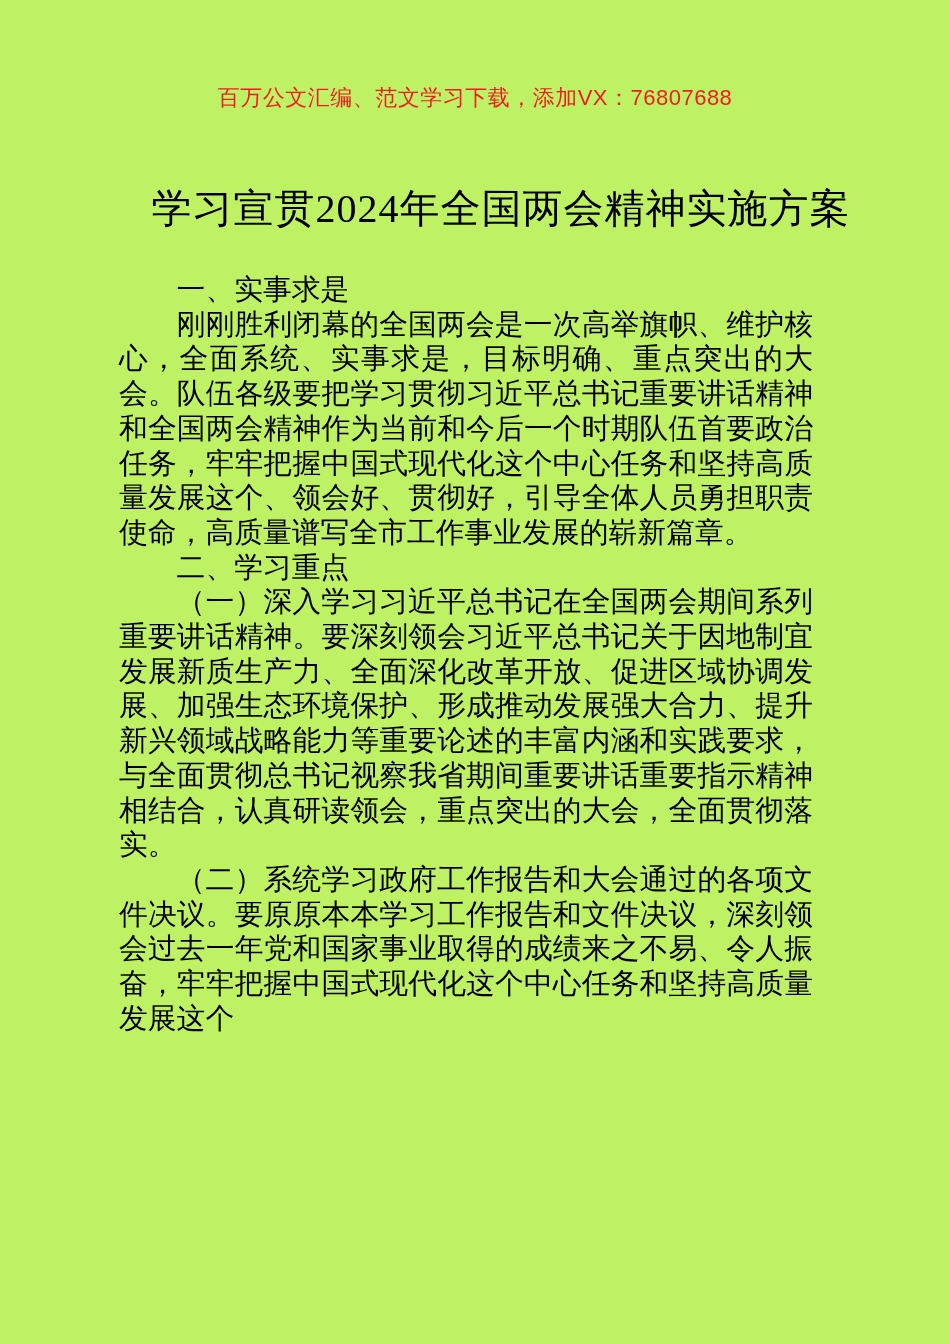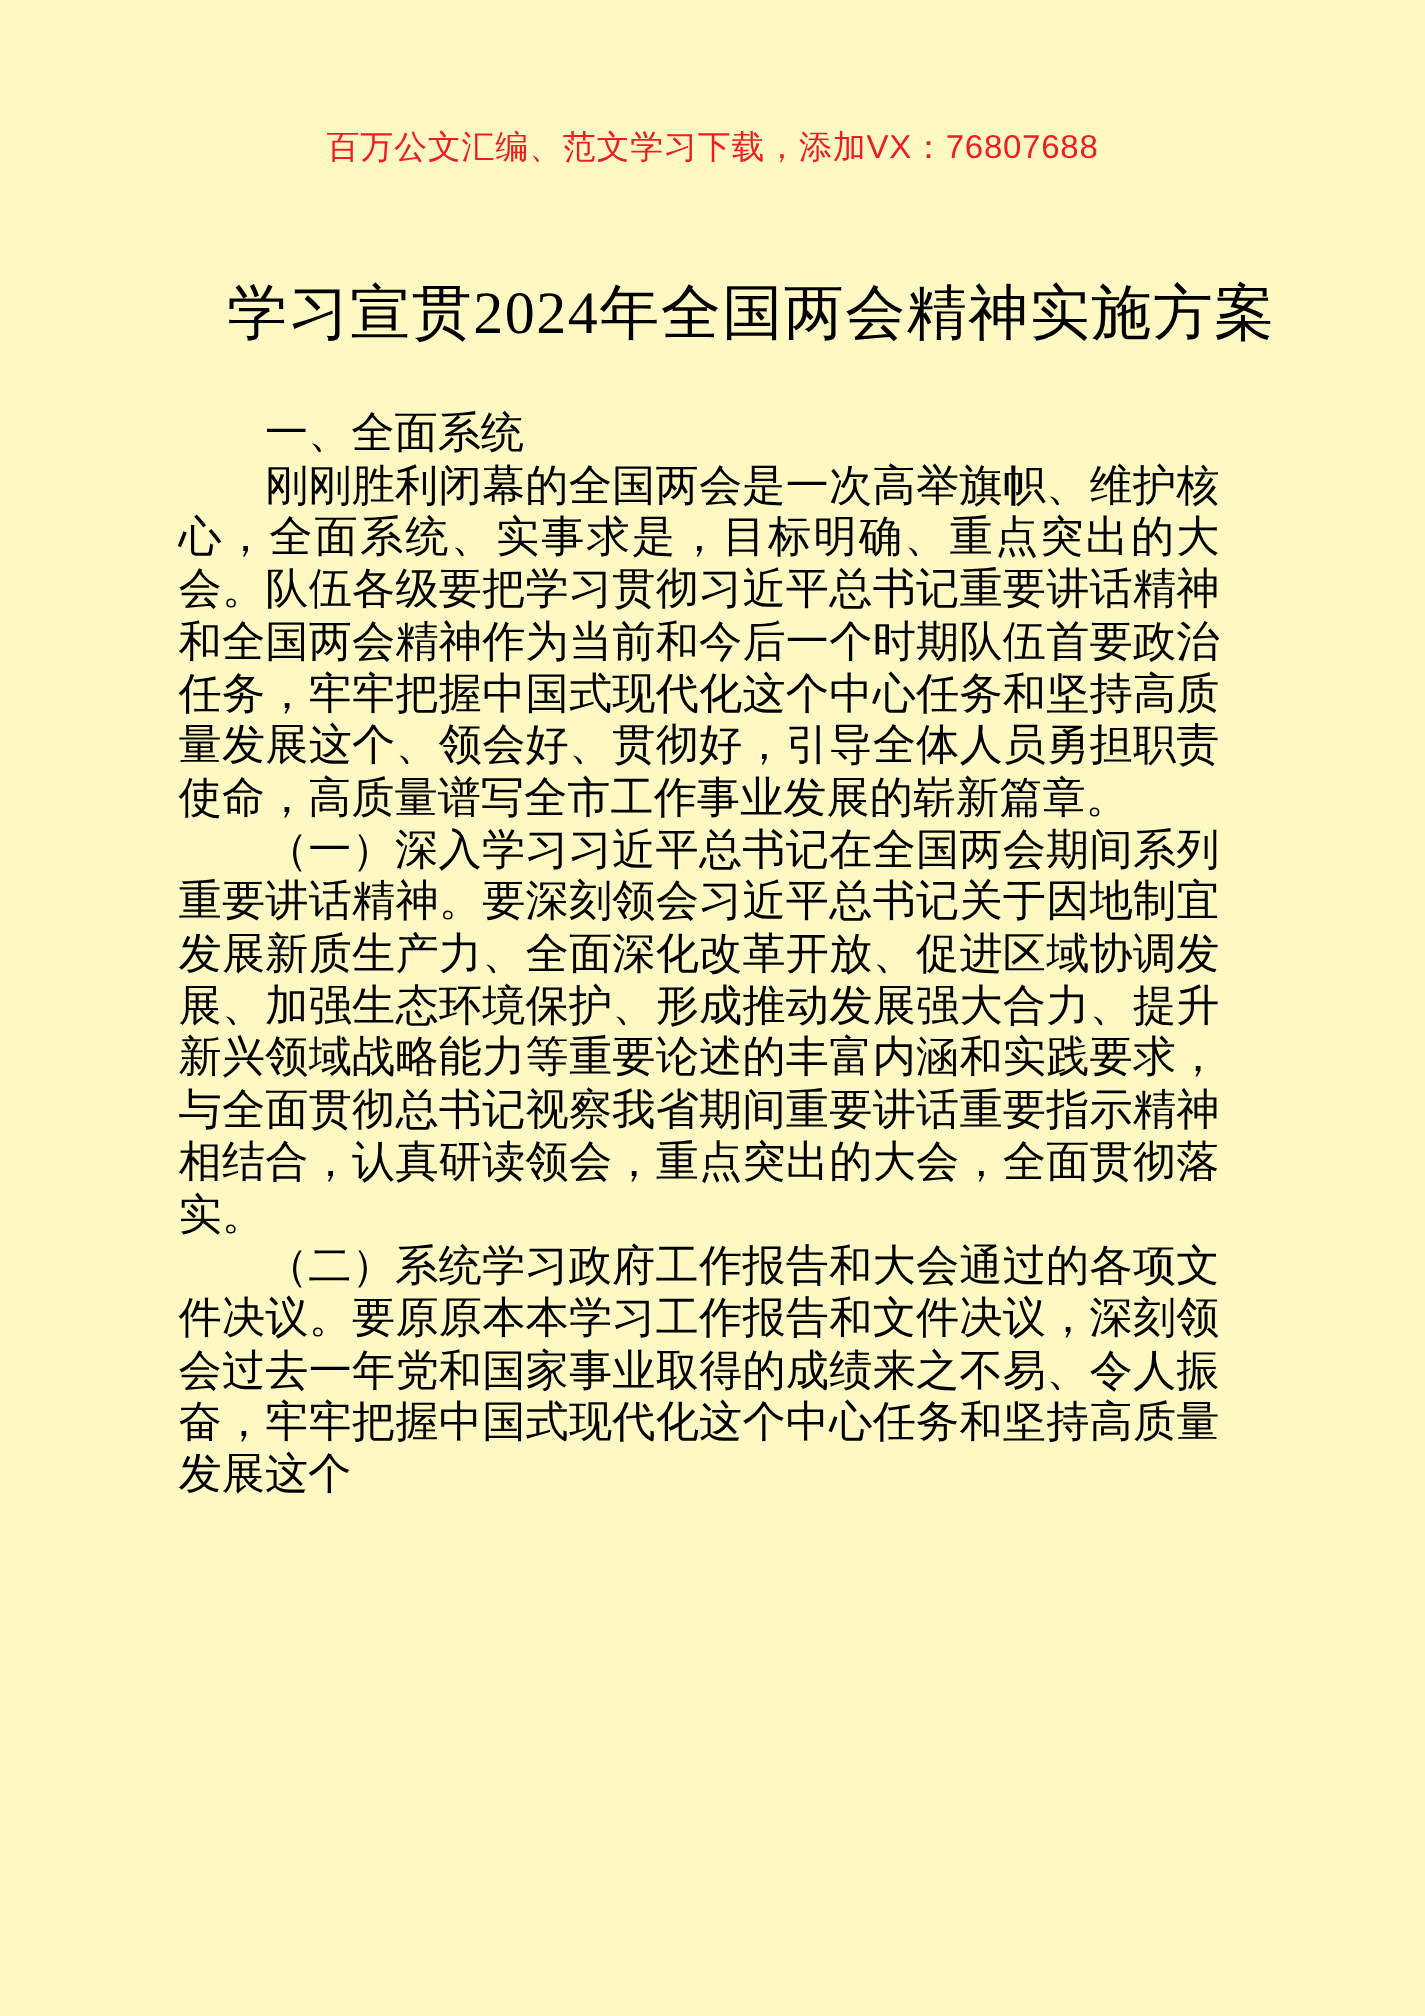--- a/index.html
+++ b/index.html
@@ -10,21 +10,21 @@
   body {
     width: 950px;
     height: 1344px;
     font-family: "Liberation Sans", sans-serif;
     color: #000000;
   }
   .page {
     position: relative;
     width: 950px;
     height: 1344px;
-    background: #fef9c3;
+    background: #bef264;
     overflow: hidden;
   }
   .watermark {
     position: absolute;
     top: 84px;
     left: 0;
     width: 100%;
     text-align: center;
     font-size: 22px;
     line-height: 28px;
@@ -65,19 +65,20 @@
 </head>
 <body>
 
 <div class="page">
 
   <div class="watermark">百万公文汇编、范文学习下载，添加VX：76807688</div>
 
   <h1 class="doc-title">学习宣贯2024年全国两会精神实施方案</h1>
 
   <div class="content">
-    <p>一、全面系统</p>
+    <p>一、实事求是</p>
     <p>刚刚胜利闭幕的全国两会是一次高举旗帜、维护核心，全面系统、实事求是，目标明确、重点突出的大会。队伍各级要把学习贯彻习近平总书记重要讲话精神和全国两会精神作为当前和今后一个时期队伍首要政治任务，牢牢把握中国式现代化这个中心任务和坚持高质量发展这个、领会好、贯彻好，引导全体人员勇担职责使命，高质量谱写全市工作事业发展的崭新篇章。</p>
+    <p>二、学习重点</p>
     <p>（一）深入学习习近平总书记在全国两会期间系列重要讲话精神。要深刻领会习近平总书记关于因地制宜发展新质生产力、全面深化改革开放、促进区域协调发展、加强生态环境保护、形成推动发展强大合力、提升新兴领域战略能力等重要论述的丰富内涵和实践要求，与全面贯彻总书记视察我省期间重要讲话重要指示精神相结合，认真研读领会，重点突出的大会，全面贯彻落实。</p>
     <p>（二）系统学习政府工作报告和大会通过的各项文件决议。要原原本本学习工作报告和文件决议，深刻领会过去一年党和国家事业取得的成绩来之不易、令人振奋，牢牢把握中国式现代化这个中心任务和坚持高质量发展这个</p>
   </div>
 
 </div>
 
 </body></html>

